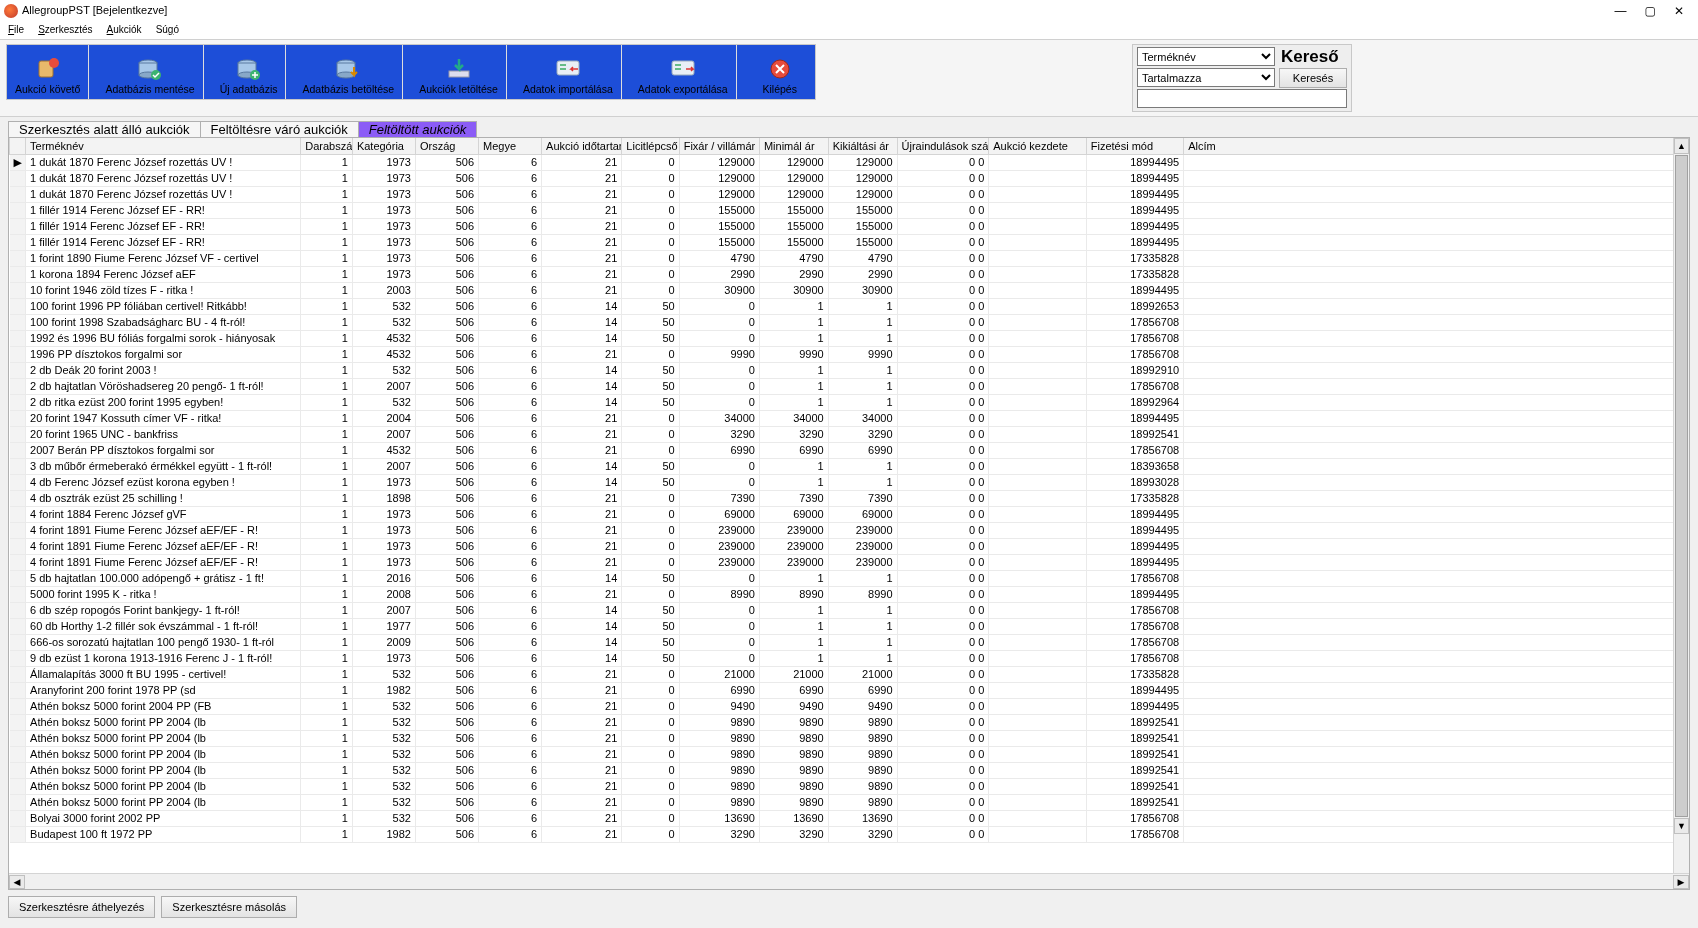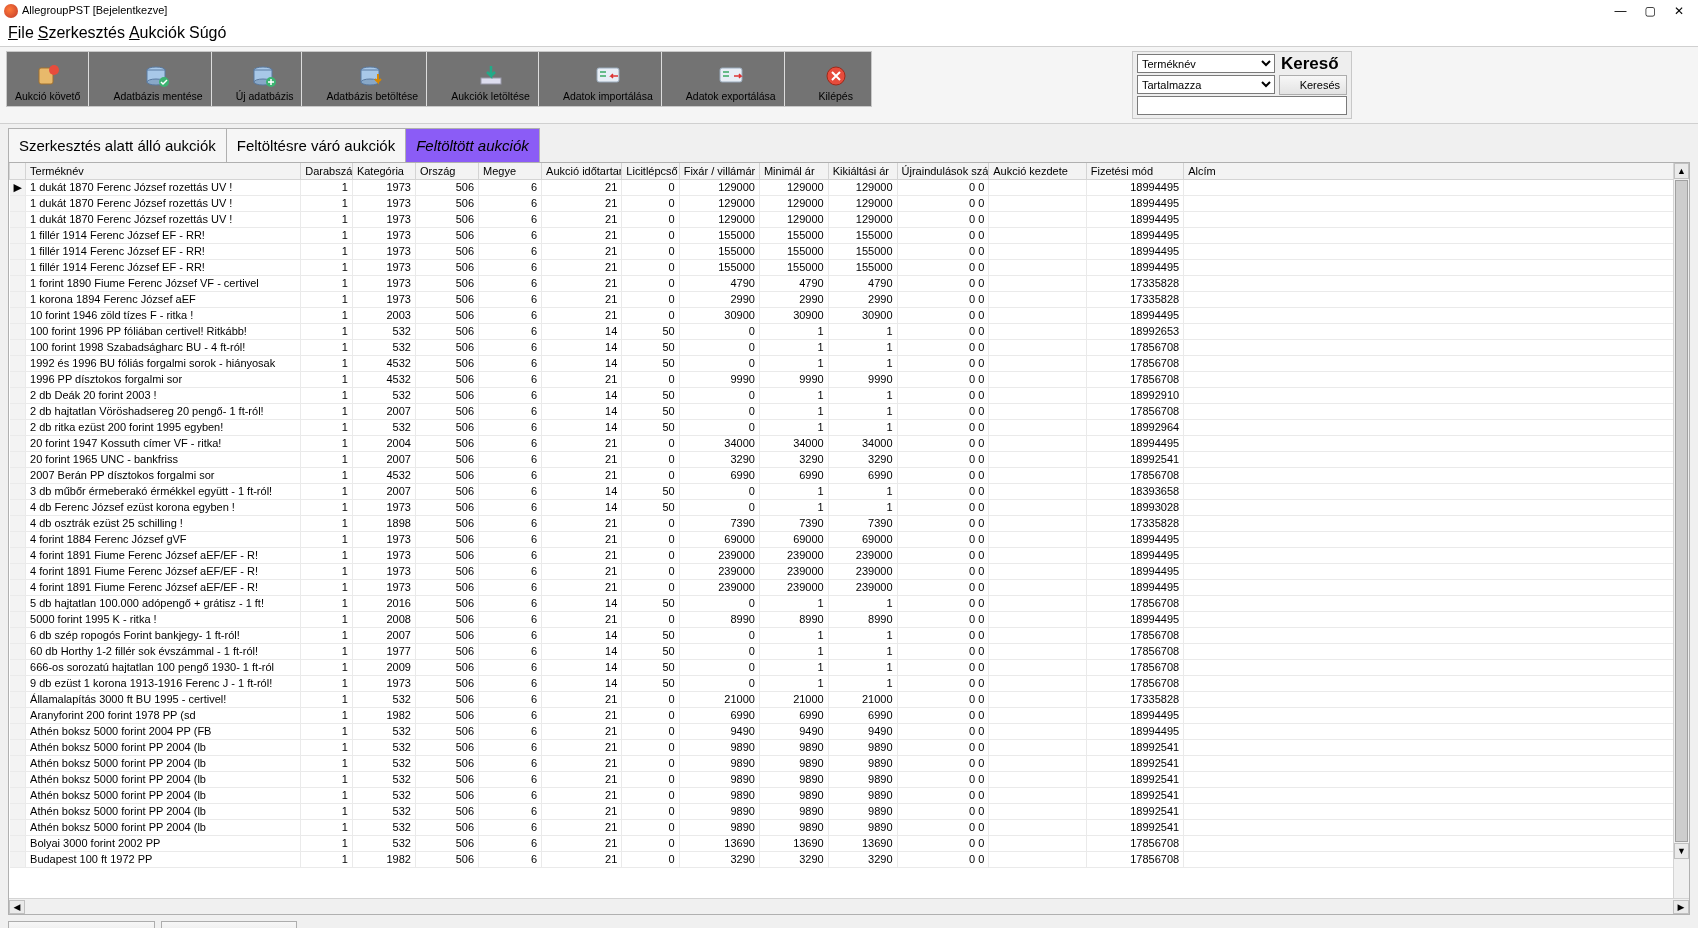--- a/index.html
+++ b/index.html
@@ -22,39 +22,39 @@
   .titlebar-left { display: flex; align-items: flex-start; gap: 4px; }
   .title-icon {
     width: 14px; height: 14px; border-radius: 50%;
     background: radial-gradient(circle at 40% 40%, #ff7a3a, #c0392b);
     display: inline-block;
   }
   .titlebar-right { display: flex; align-items: center; gap: 18px; padding-right: 10px; }
   .win-btn { font-family: "Segoe UI Symbol", sans-serif; font-size: 12px; cursor: default; }
   .menubar {
     display: flex;
-    gap: 4px;
+    gap: 14px;
     padding: 2px 8px 4px 8px;
     background: #fff;
-    font-size: 16px;
+    font-size: 10px;
   }
   .menubar span u { text-decoration: underline; }
   .toolbar-strip {
     display: flex;
     align-items: flex-start;
     background: #f5f5f5;
     border-top: 1px solid #d0d0d0;
     border-bottom: 1px solid #d0d0d0;
     padding: 4px 6px;
   }
   .toolbar-btns {
     display: flex;
-    gap: 16px;
+    gap: 8px;
     border: 1px solid #c8c8c8;
-    background: #737373;
+    background: #1d4ed8;
     text-align: center;
   }
   .tool-btn {
     display: flex;
     flex-direction: column;
     align-items: center;
     justify-content: flex-end;
     gap: 2px;
     padding: 4px 8px 4px 8px;
     border-right: 1px solid #ddd;
@@ -78,34 +78,34 @@
   }
   .search-panel select, .search-panel input[type=text] {
     font-size: 11px; height: 19px; border: 1px solid #7a7a7a; background:#fff;
   }
   .search-label {
     font-weight: bold; font-size: 17px; display:flex; align-items:center; padding-left:2px;
   }
   .search-btn {
     background: linear-gradient(#f7f7f7,#e3e3e3);
     border: 1px solid #adadad;
-    font-size: 11px; cursor:default;text-align:right;
+    font-size: 11px; cursor:default;
   }
   .tabs-row {
     display: flex;
     padding: 4px 8px 0 8px;
     background: #f0f0f0;
     gap: 0;
   }
   .tab {
-    padding: 8px 10px;
+    padding: 0 10px;
     border: 1px solid #b0b0b0;
     border-bottom: none;
     background: #f6f6f6;
-    font-size: 15px;
+    font-size: 13px;
     margin-right: -1px;
     position: relative;
     cursor: default;
   }
   .tab.active {
     background: #8b5cf6;
     z-index: 2;
     font-style: italic;
   }
   .grid-wrap {

